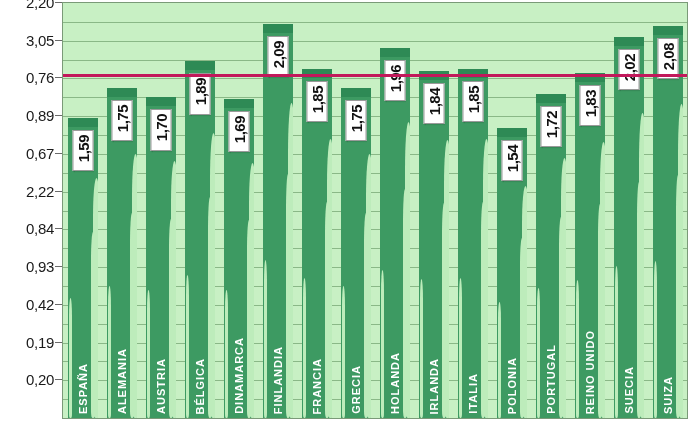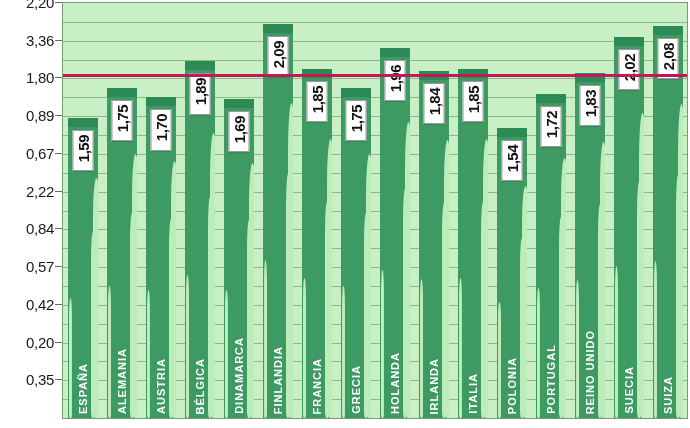--- a/index.html
+++ b/index.html
@@ -85,39 +85,39 @@
   }
 </style>
 </head>
 <body>
 
 <div id="chart-root">
 
   <div id="y-axis">
       <div class="ytick" style="top: 2px;">2,20</div>
       <div class="ytick-mark" style="top: 2px;"></div>
-      <div class="ytick" style="top: 39.7273px;">3,36</div>
+      <div class="ytick" style="top: 39.7273px;">3,05</div>
       <div class="ytick-mark" style="top: 39.7273px;"></div>
-      <div class="ytick" style="top: 77.4545px;">1,80</div>
+      <div class="ytick" style="top: 77.4545px;">0,76</div>
       <div class="ytick-mark" style="top: 77.4545px;"></div>
       <div class="ytick" style="top: 115.182px;">0,89</div>
       <div class="ytick-mark" style="top: 115.182px;"></div>
       <div class="ytick" style="top: 152.909px;">0,67</div>
       <div class="ytick-mark" style="top: 152.909px;"></div>
       <div class="ytick" style="top: 190.636px;">2,22</div>
       <div class="ytick-mark" style="top: 190.636px;"></div>
       <div class="ytick" style="top: 228.364px;">0,84</div>
       <div class="ytick-mark" style="top: 228.364px;"></div>
-      <div class="ytick" style="top: 266.091px;">0,57</div>
+      <div class="ytick" style="top: 266.091px;">0,93</div>
       <div class="ytick-mark" style="top: 266.091px;"></div>
       <div class="ytick" style="top: 303.818px;">0,42</div>
       <div class="ytick-mark" style="top: 303.818px;"></div>
-      <div class="ytick" style="top: 341.545px;">0,20</div>
+      <div class="ytick" style="top: 341.545px;">0,19</div>
       <div class="ytick-mark" style="top: 341.545px;"></div>
-      <div class="ytick" style="top: 379.273px;">0,35</div>
+      <div class="ytick" style="top: 379.273px;">0,20</div>
       <div class="ytick-mark" style="top: 379.273px;"></div>
     </div>
 
   <div id="plot">
     <div id="gridlines">
         <div class="gridline" style="top: 18.8636px;"></div>
         <div class="gridline" style="top: 37.7273px;"></div>
         <div class="gridline" style="top: 56.5909px;"></div>
         <div class="gridline" style="top: 75.4545px;"></div>
         <div class="gridline" style="top: 94.3182px;"></div>

